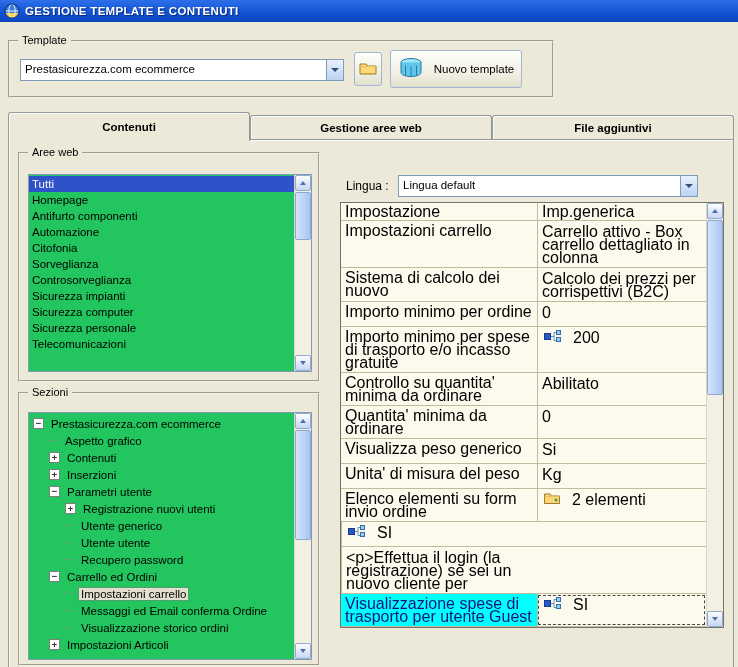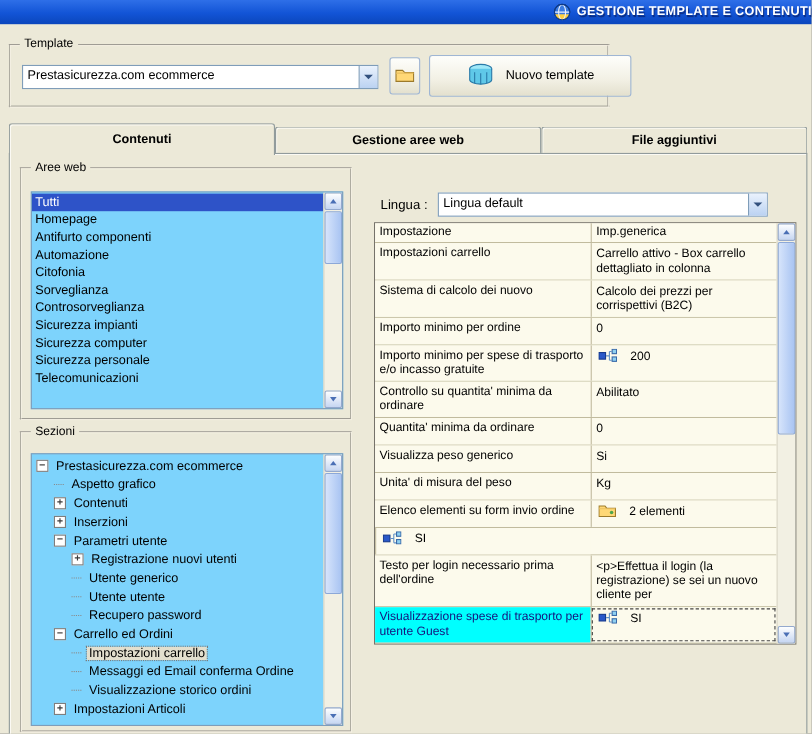--- a/index.html
+++ b/index.html
@@ -10,21 +10,21 @@
     --selection-blue:#2E53C8;
   }
   *{box-sizing:border-box;margin:0;padding:0;}
   body{background:#777;font-family:"Liberation Sans",sans-serif;}
   .window{position:relative;width:738px;height:667px;background:var(--window-bg);
     font-size:11px;color:#000;overflow:hidden;}
 
   
   .titlebar{position:absolute;left:0;top:0;width:738px;height:22px;
     background:linear-gradient(180deg,#2E6FE8 0%,#1254D6 55%,#0B46BC 100%);
-    display:flex;align-items:center;padding-left:4px;gap:5px;justify-content:flex-end;}
+    display:flex;align-items:center;padding-left:4px;gap:5px;}
   .title-text{color:#fff;font-weight:bold;font-size:11.5px;letter-spacing:.3px;
     text-shadow:1px 1px 1px rgba(0,0,40,.5);}
   .app-icon{width:16px;height:16px;display:inline-flex;}
 
   
   .groupbox{position:absolute;border:2px groove #f3efe2;}
   .gb-label{position:absolute;top:-8px;left:8px;background:var(--window-bg);padding:0 4px;font-size:11px;}
 
   
   .combo{position:absolute;background:#fff;border:1px solid #7F9DB9;display:flex;align-items:stretch;height:22px;}
@@ -41,21 +41,21 @@
   
   .tabstrip{position:absolute;left:8px;top:112px;width:726px;height:28px;display:flex;}
   .tab{flex:1;margin-top:3px;background:var(--window-bg);border:1px solid #919B9C;border-bottom:none;
     border-radius:3px 3px 0 0;box-shadow:inset 1px 1px 0 #FBFAF4;
     display:flex;align-items:center;justify-content:center;font-weight:bold;font-size:11.5px;}
   .tab.active{margin-top:0;position:relative;z-index:3;height:29px;}
   .tab-panel{position:absolute;left:8px;top:139px;width:726px;height:560px;
     border:1px solid #919B9C;box-shadow:inset 1px 1px 0 #FBFAF4;background:var(--window-bg);}
 
   
-  .whitebox{position:absolute;background:#7dd3fc;border:1px solid #7F9DB9;overflow:hidden;}
+  .whitebox{position:absolute;background:#22c55e;border:1px solid #7F9DB9;overflow:hidden;}
   .list-items{position:absolute;left:0;top:0;right:17px;bottom:0;padding-top:1px;}
   .list-item{height:16px;line-height:16px;padding:0 3px;font-size:11.5px;white-space:nowrap;overflow:hidden;}
   .list-item.selected{background:var(--selection-blue);color:#fff;}
 
   .tree-items{position:absolute;left:0;top:0;right:17px;bottom:0;padding-top:2px;}
   .tree-row{height:17px;display:flex;align-items:center;font-size:11.5px;white-space:nowrap;}
   .toggle{width:11px;height:11px;border:1px solid #7E7E7E;background:#fff;color:#3A3A3A;
     font:bold 9px/9px "DejaVu Sans Mono",monospace;display:inline-flex;align-items:center;justify-content:center;
     margin-right:5px;flex:none;}
   .tree-dash{display:inline-block;width:9px;height:0;border-top:1px dotted #8a8a8a;margin-right:5px;flex:none;}
@@ -71,21 +71,21 @@
   .sb-arrow.up{border-bottom:4px solid #4A6FB5;}
   .sb-arrow.down{border-top:4px solid #4A6FB5;}
   .sb-thumb{position:absolute;left:0;width:16px;background:linear-gradient(90deg,#D6E4FB,#A9C4F2);
     border:1px solid #8CA8D8;border-radius:2px;}
 
   
   .lingua-label{position:absolute;left:346px;top:179px;font-size:12px;}
   .settings-table{position:absolute;left:340px;top:202px;width:384px;border:1px solid #75726A;background:var(--cell-bg);}
   .tgrid{margin-right:17px;}
   .trow,.thead{display:grid;grid-template-columns:196px 1fr;border-bottom:1px solid var(--grid-line);}
-  .tcell{padding:3px 4px;font-size:11px;line-height:13px;min-height:24px;background:var(--cell-bg);}
+  .tcell{padding:3px 4px;font-size:16px;line-height:13px;min-height:24px;background:var(--cell-bg);}
   .tcell.value{border-left:1px solid var(--grid-line);display:flex;align-items:flex-start;}
   .thead .tcell{min-height:17px;padding:2px 4px;}
   .trow.hl .tcell.name{background:var(--highlight-cyan);color:#15157E;}
   .trow.hl .tcell.value{outline:1px dashed #444;outline-offset:-2px;}
   .cell-icon{display:inline-flex;margin:0 12px 0 2px;flex:none;}
   .val-text{padding-top:1px;}
 </style>
 </head>
 <body>
 
@@ -113,21 +113,21 @@
         </span>
     </div>
     <button class="xp-button" style="left:344px;top:10px;width:28px;height:34px;">
       <span>
         <svg width="18" height="14" viewBox="0 0 18 14">
           <path d="M1 3 h6 l2 2 h8 v8 H1 z" fill="#FFD876" stroke="#9C7A2A"></path>
           <path d="M1 5.5 h16" stroke="#E8BE5E"></path>
         </svg>
       </span>
     </button>
-    <button class="xp-button" style="left:380px;top:8px;width:184px;height:38px;align-items:center;">
+    <button class="xp-button" style="left:380px;top:8px;width:132px;height:38px;align-items:center;">
       <span>
         <svg width="26" height="22" viewBox="0 0 26 22">
           <ellipse cx="13" cy="5.5" rx="10" ry="4" fill="#9FE8F8" stroke="#2A7AA8"></ellipse>
           <path d="M3 5.5 v10 c0 2.2 4.5 4 10 4 s10 -1.8 10 -4 v-10" fill="#5FC8E8" stroke="#2A7AA8"></path>
           <path d="M7.5 8.6 v10 M13 9.5 v10 M18.5 8.6 v10" stroke="#2A7AA8" fill="none"></path>
         </svg>
       </span>
       <span>Nuovo template</span>
     </button>
   </div>
@@ -337,21 +337,20 @@
                   <rect x="0.5" y="3.5" width="6" height="6" fill="#2A58C8" stroke="#173A8C"></rect>
                   <path d="M7 6.5 h3 M10 2.5 v8 M10 2.5 h2 M10 10.5 h2" stroke="#6090C8" fill="none"></path>
                   <rect x="12.5" y="0.5" width="4" height="4" fill="#8FD0F0" stroke="#3A6AA8"></rect>
                   <rect x="12.5" y="7.5" width="4" height="4" fill="#8FD0F0" stroke="#3A6AA8"></rect>
                 </svg>
               </span>
               <span class="val-text">SI</span>
             </div>
           </div>
           <div class="trow">
-            <div class="tcell name">Testo per login necessario prima dell'ordine</div>
             <div class="tcell value">
               <span class="val-text">&lt;p&gt;Effettua il login (la registrazione) se sei un nuovo cliente per</span>
             </div>
           </div>
           <div class="trow hl">
             <div class="tcell name">Visualizzazione spese di trasporto per utente Guest</div>
             <div class="tcell value">
               <span class="cell-icon">
                 <svg width="17" height="12" viewBox="0 0 17 12">
                   <rect x="0.5" y="3.5" width="6" height="6" fill="#2A58C8" stroke="#173A8C"></rect>

